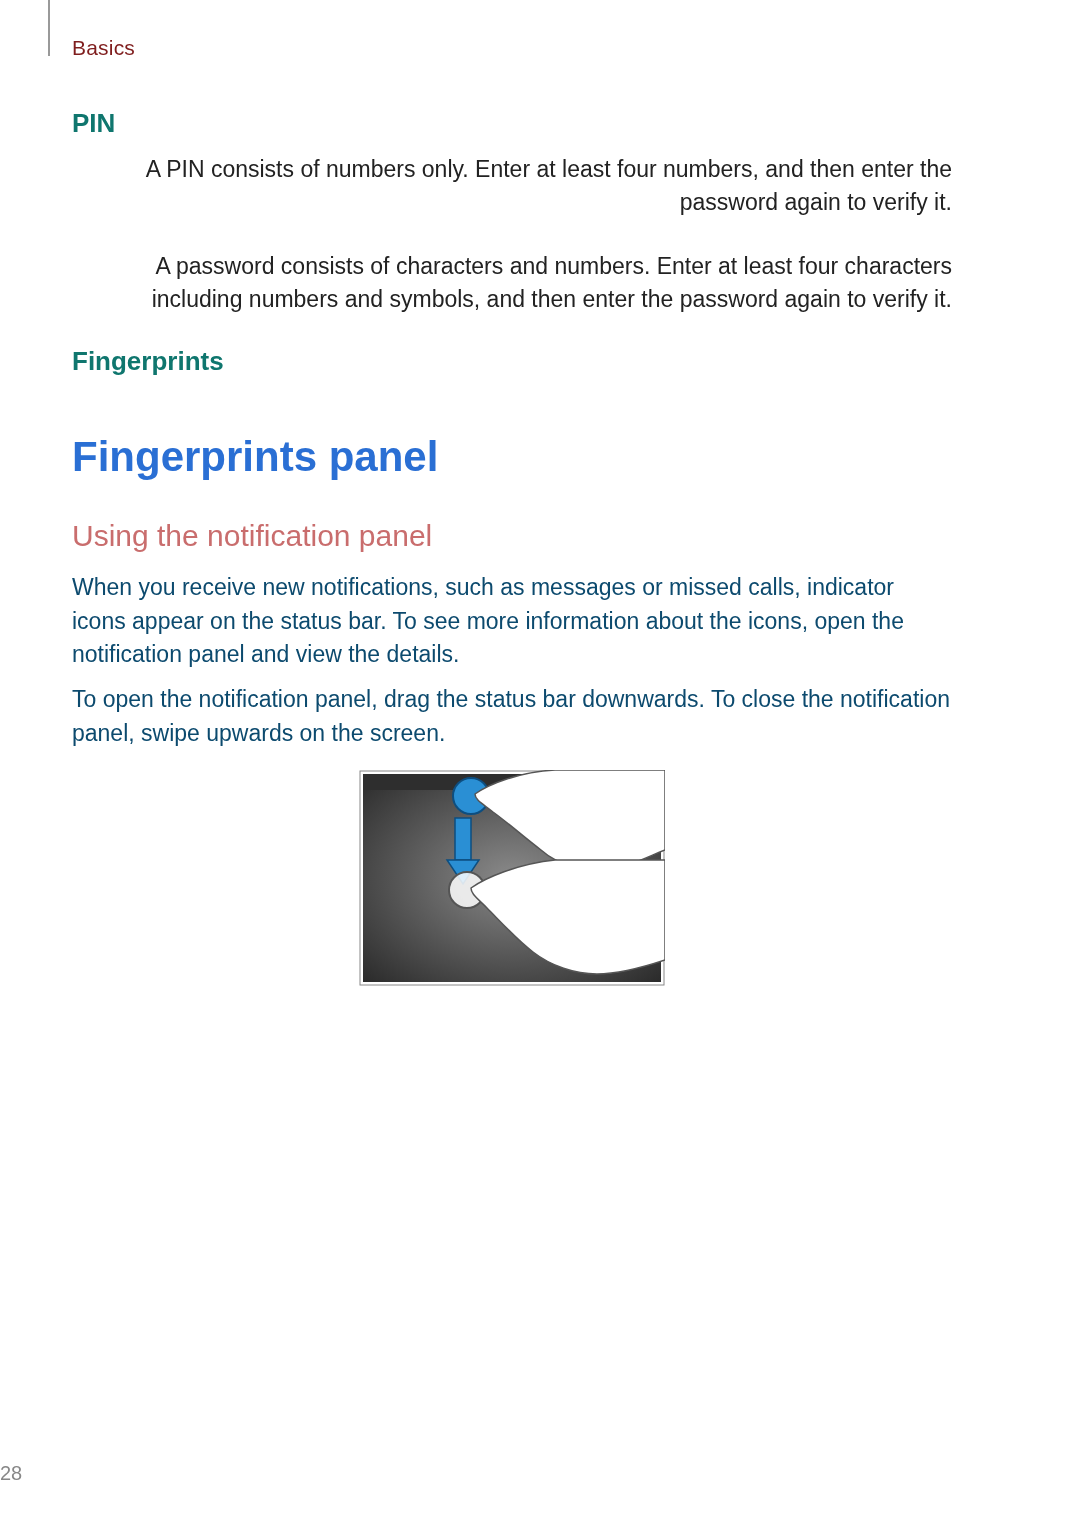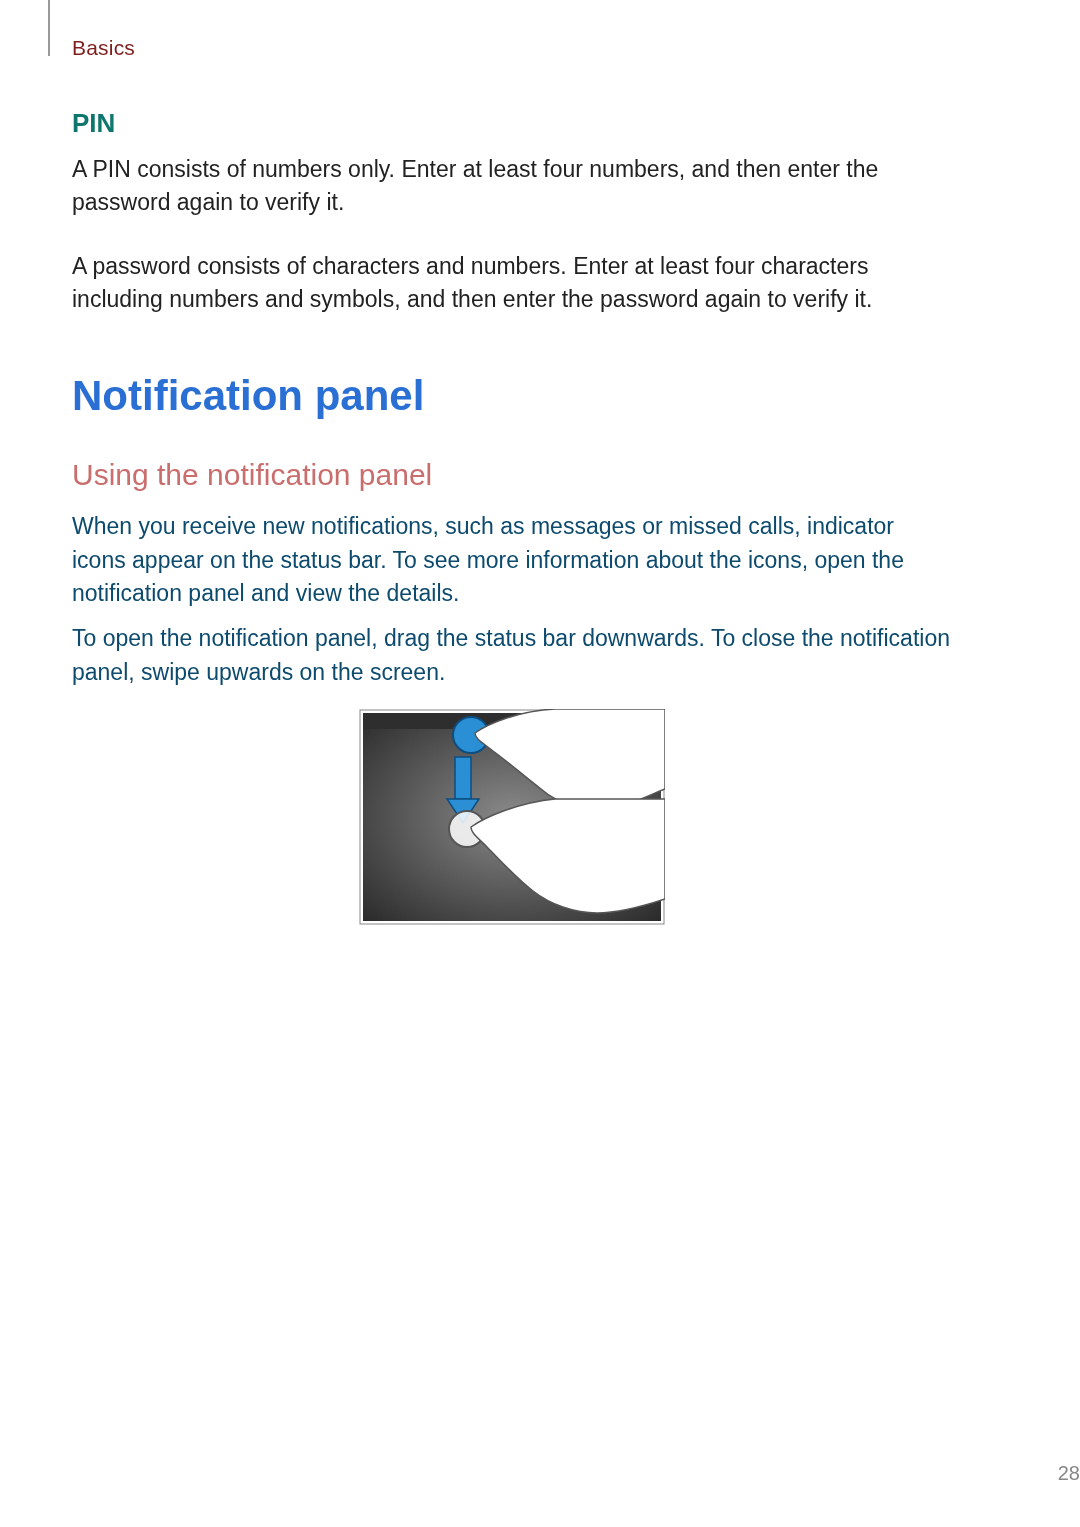--- a/index.html
+++ b/index.html
@@ -38,20 +38,21 @@
     font-weight: 700;
     color: #0f766e;
     margin-bottom: 14px;
     margin-top: 0;
   }
   .body-text {
     font-size: 23px;
     line-height: 1.45;
     color: #222;
     margin-bottom: 30px;
+    text-align: right;
   }
   .body-text .link {
     color: #2a6fd4;
     text-decoration: none;
   }
   .section-title {
     font-size: 42px;
     font-weight: 700;
     color: #2a6fd4;
     margin-top: 56px;
@@ -72,40 +73,41 @@
   .illustration {
     margin: 20px auto 0 auto;
     display: block;
     width: 306px;
     height: 216px;
   }
   .page-number {
     position: absolute;
     bottom: 42px;
     width: 100%;
-    text-align: right;
+    text-align: left;
     font-size: 20px;
     color: #888;
   }
 </style>
 </head>
 <body>
 
 <div class="tab-mark"></div>
 <div class="breadcrumb">Basics</div>
 
 <div class="content">
 
   <div class="sub-heading">PIN</div>
   <div class="body-text">A PIN consists of numbers only. Enter at least four numbers, and then enter the password again to verify it.</div>
 
   <div class="body-text">A password consists of characters and numbers. Enter at least four characters including numbers and symbols, and then enter the password again to verify it.</div>
 
+  <div class="sub-heading">Fingerprints</div>
 
-  <div class="section-title">Notification panel</div>
+  <div class="section-title">Fingerprints panel</div>
 
   <div class="section-subtitle">Using the notification panel</div>
 
   <div class="body-p">When you receive new notifications, such as messages or missed calls, indicator icons appear on the status bar. To see more information about the icons, open the notification panel and view the details.</div>
   <div class="body-p">To open the notification panel, drag the status bar downwards. To close the notification panel, swipe upwards on the screen.</div>
 
   <svg class="illustration" viewBox="0 0 306 216" xmlns="http://www.w3.org/2000/svg">
 
     <rect x="1" y="1" width="304" height="214" fill="none" stroke="#888" stroke-width="1"></rect>
 

